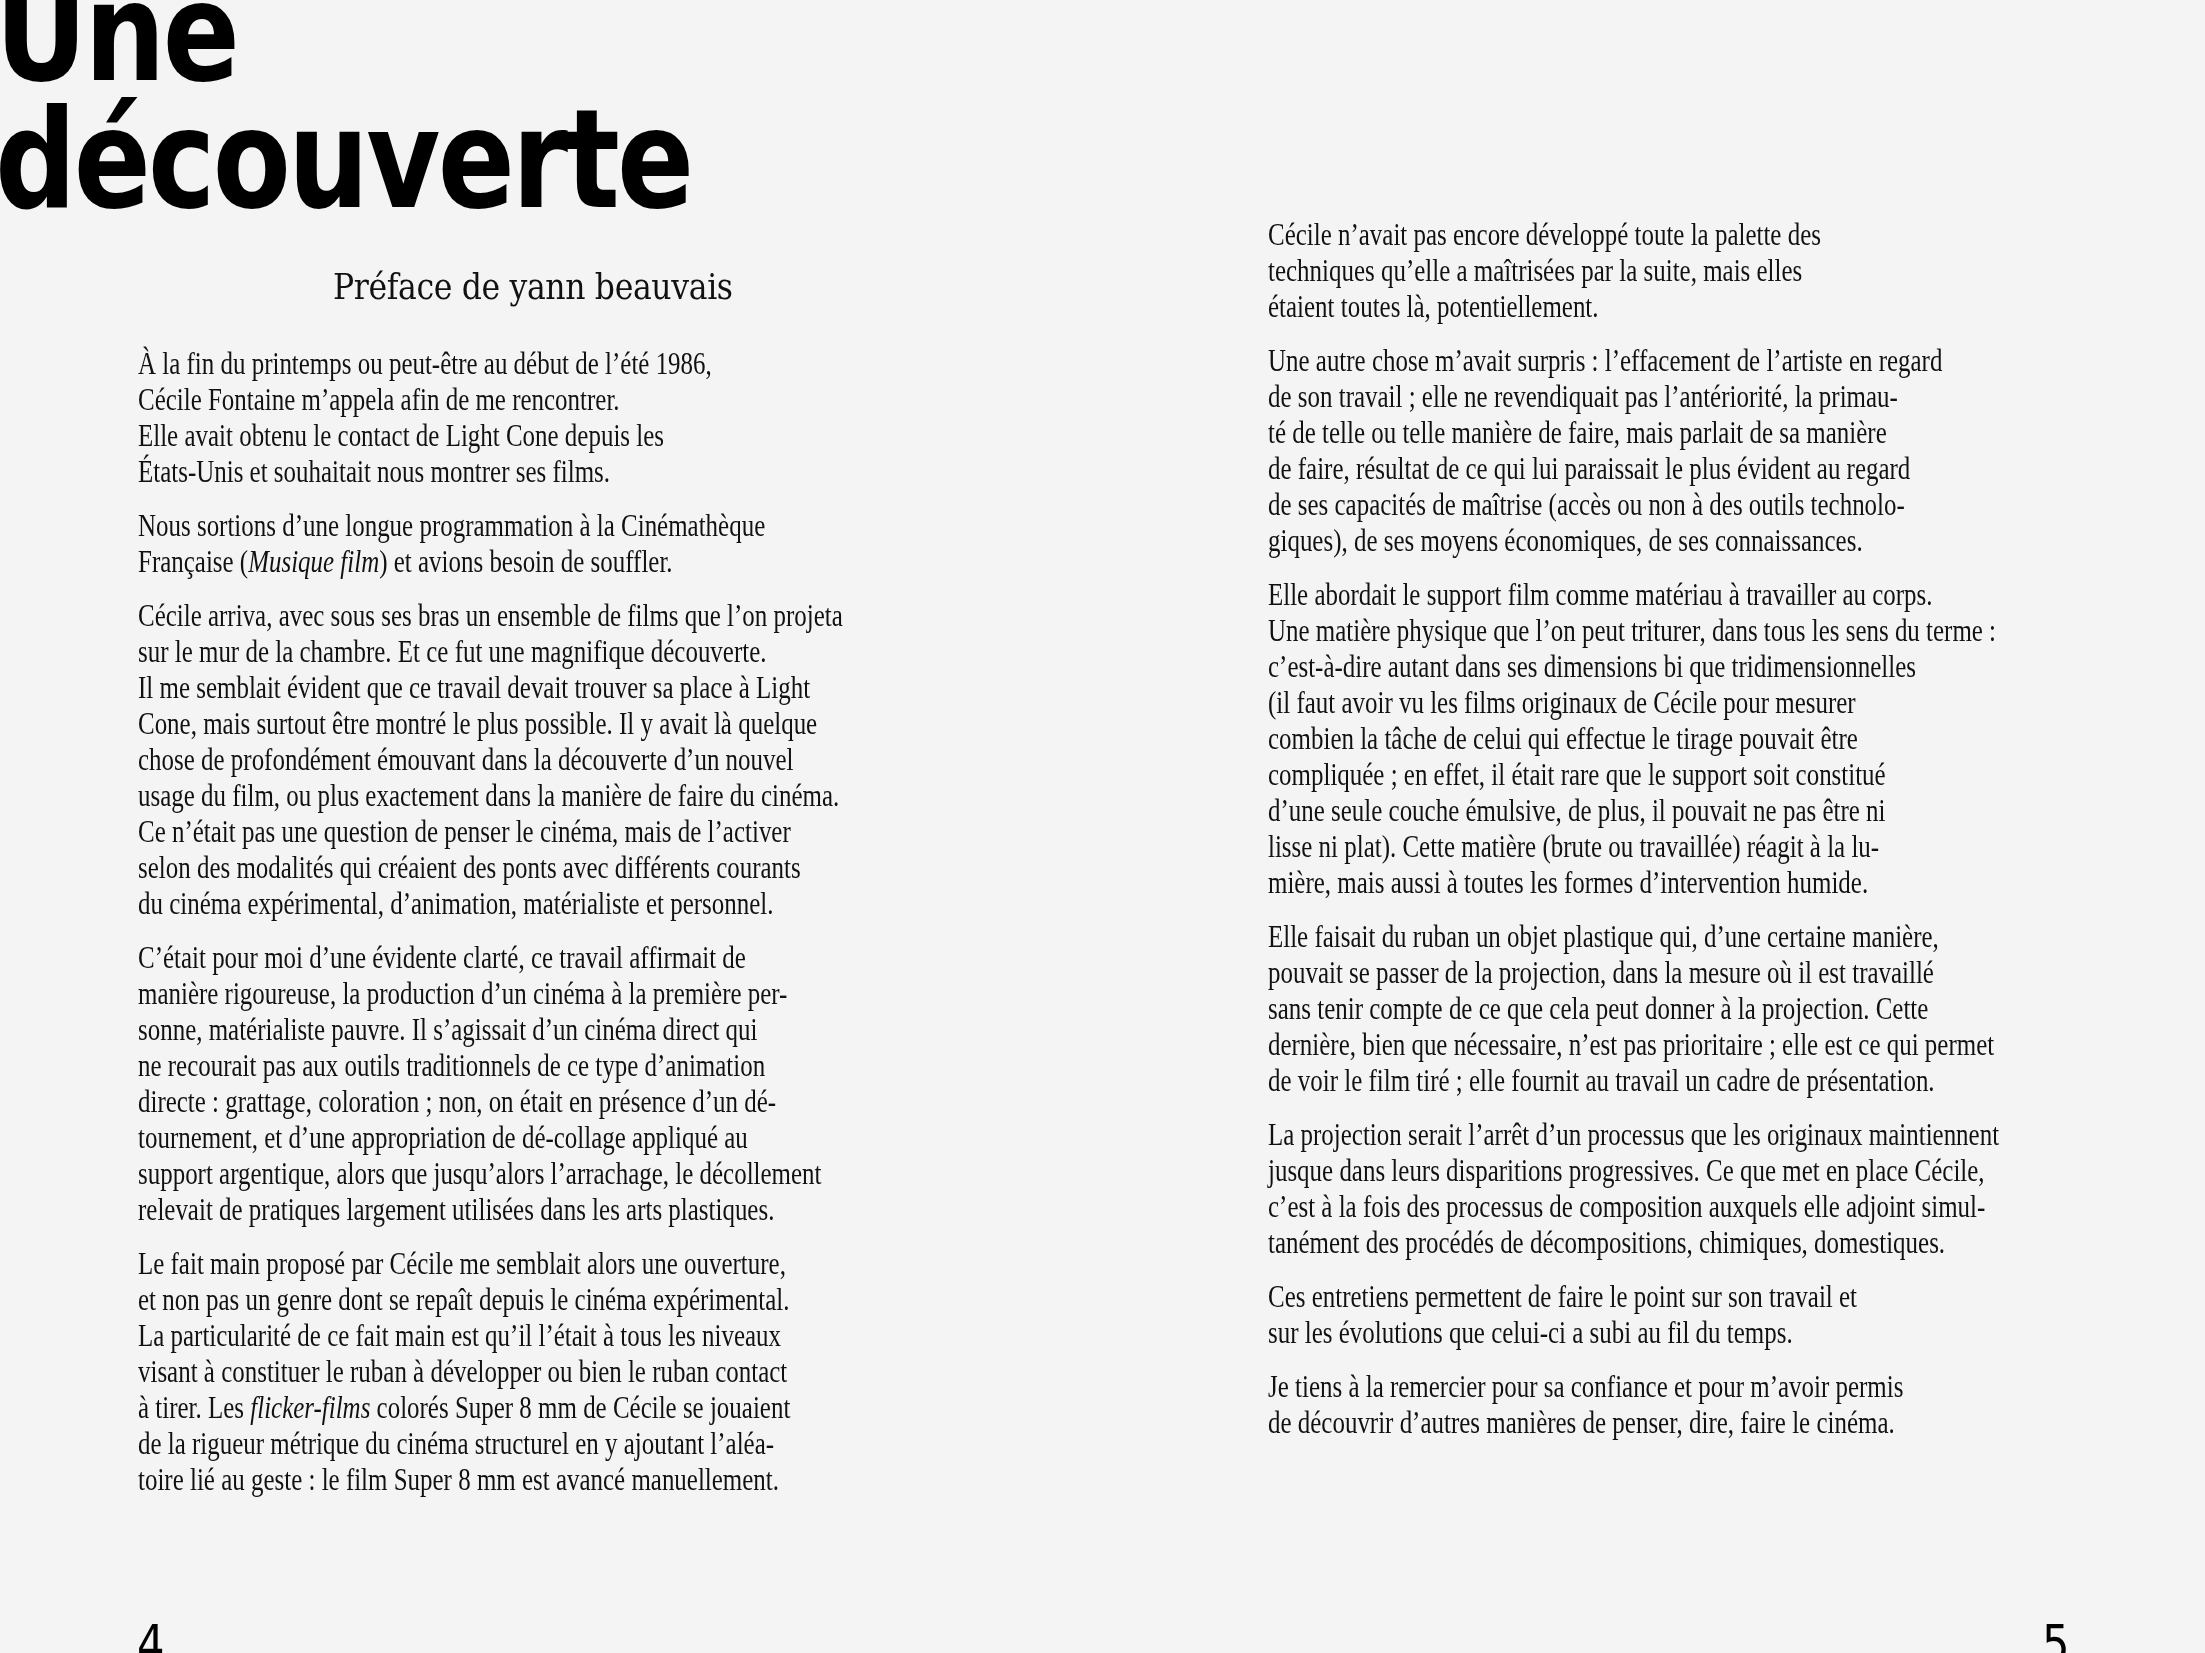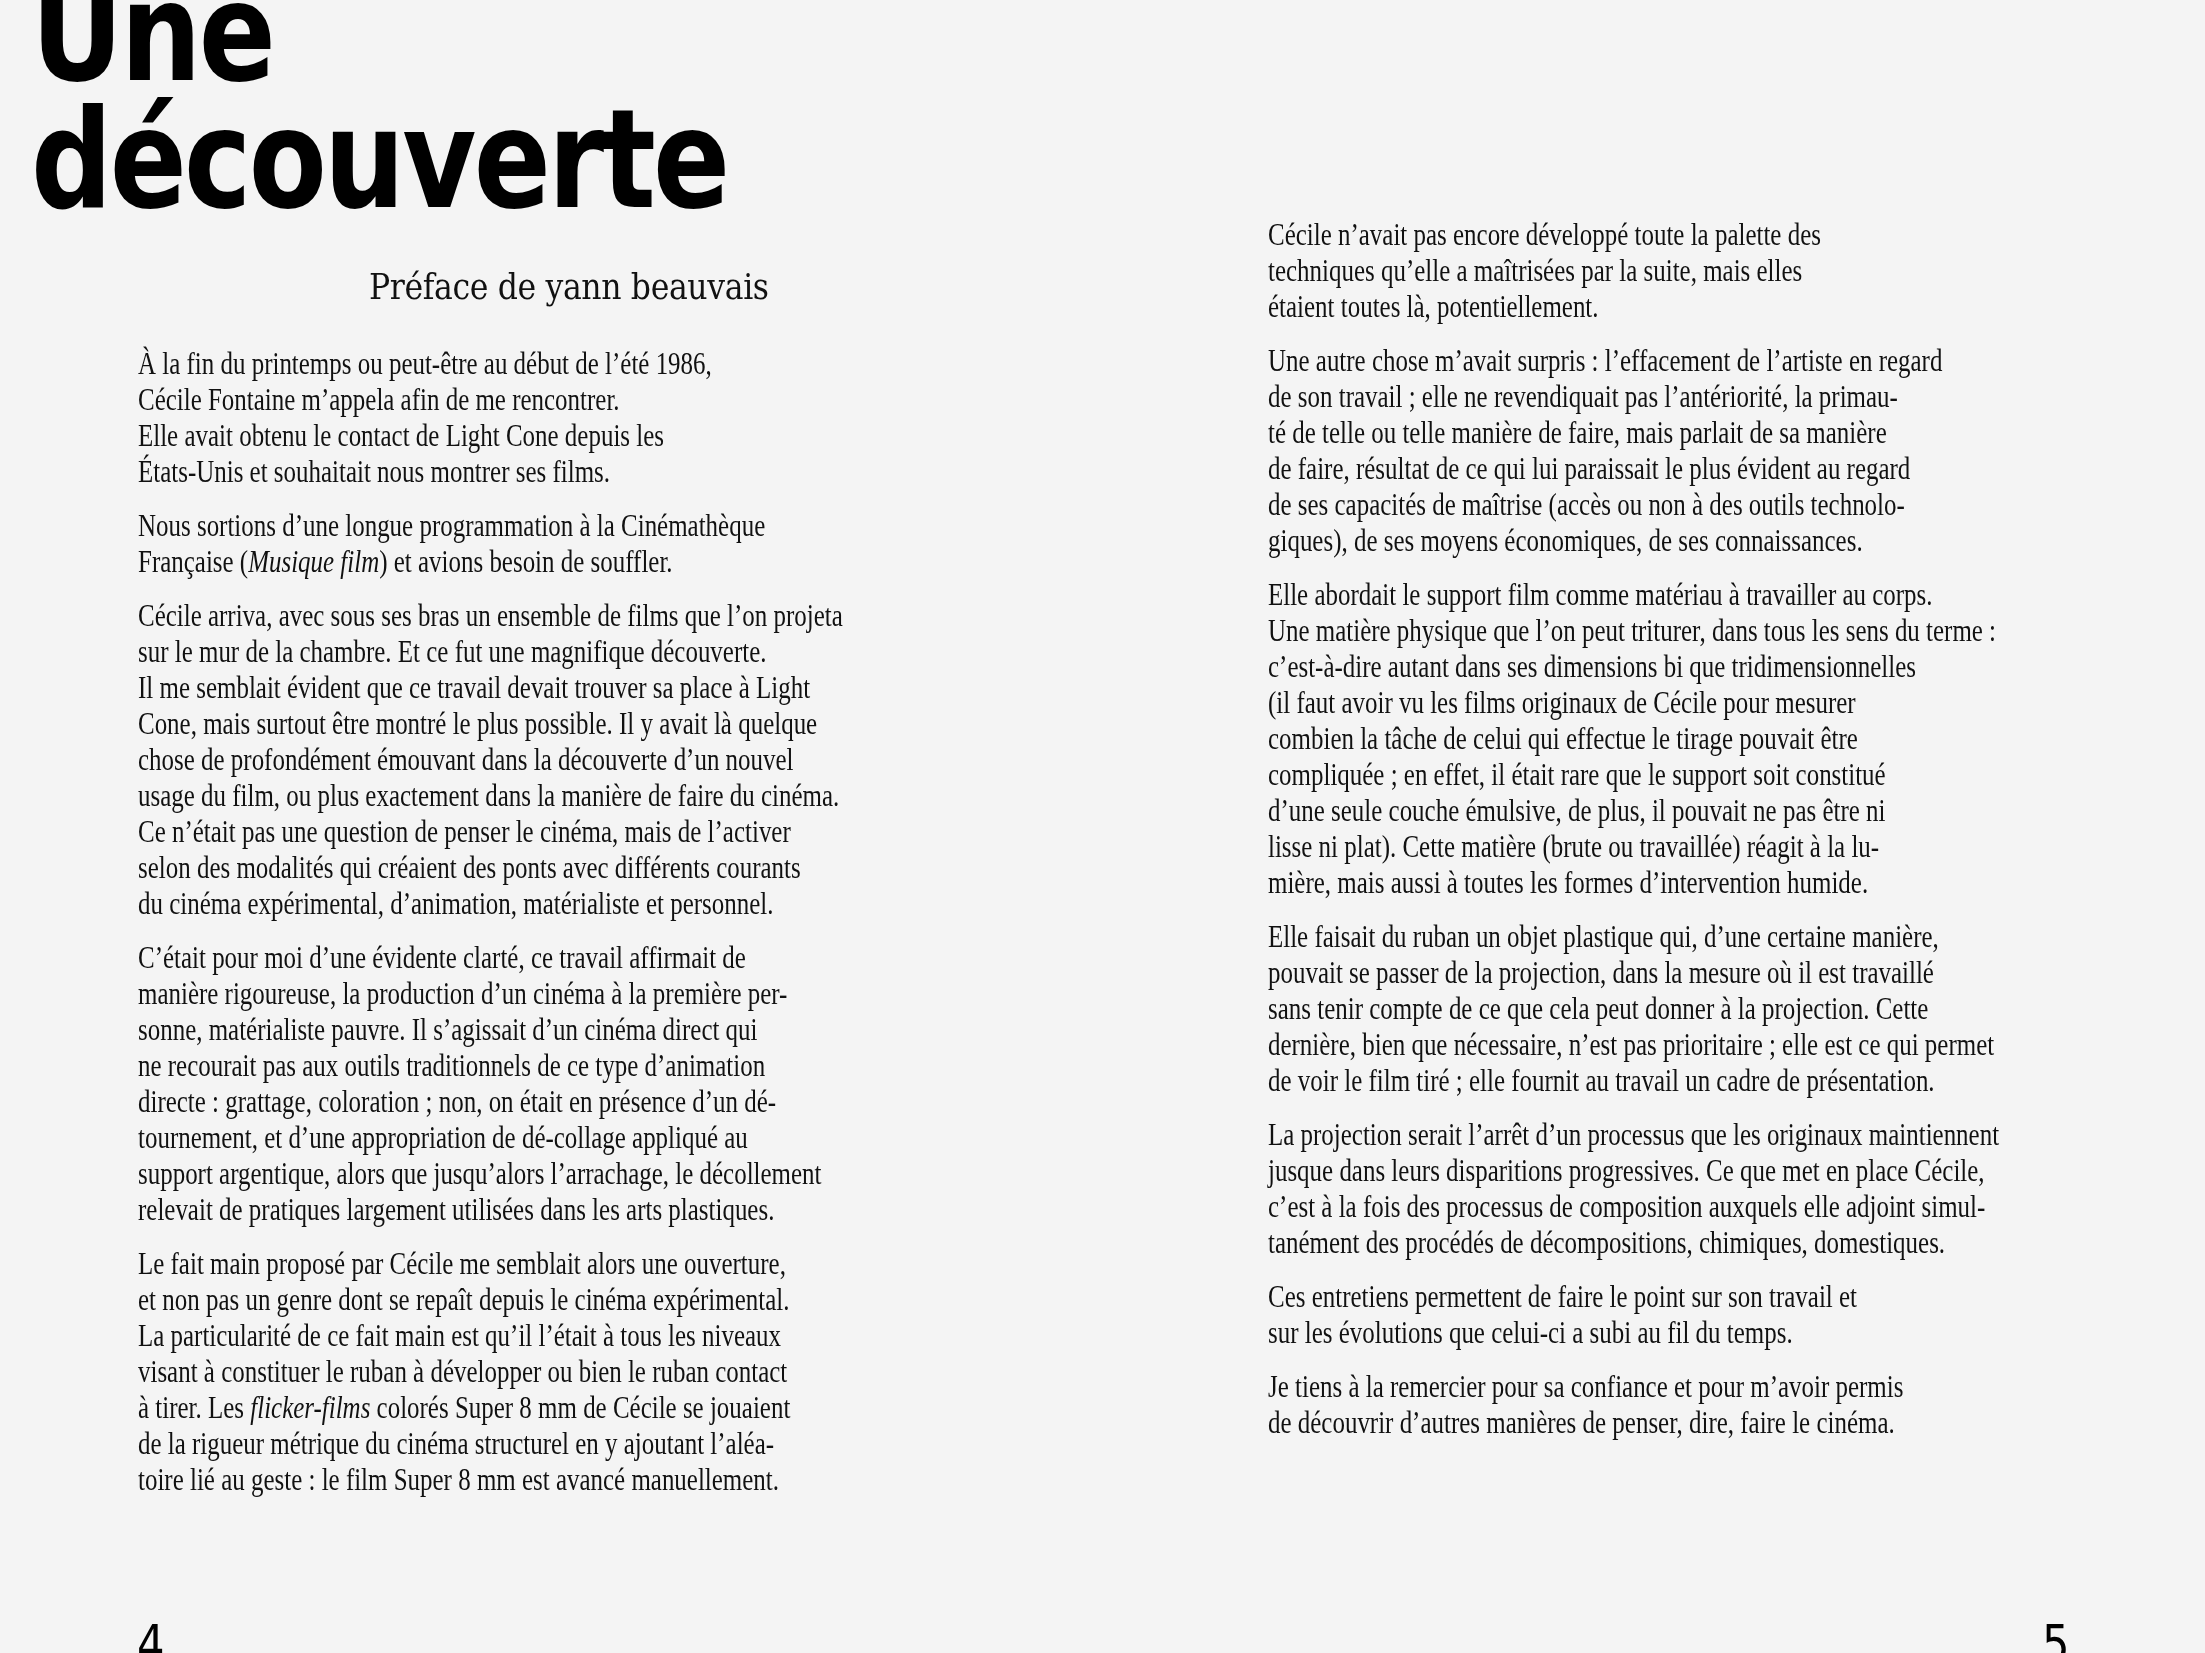--- a/index.html
+++ b/index.html
@@ -17,21 +17,21 @@
   .spread {
     position: absolute;
     left: 0; top: 0;
     width: 2205px; height: 1654px;
   }
   .page {
     position: absolute;
     top: 0;
     height: 1654px;
   }
-  .page-left { left: 0; width: 1102px; margin-left: 36px; }
+  .page-left { left: 0; width: 1102px; }
 
   
   .title {
     position: absolute;
     left: -5px;
     top: -31px;
     margin: 0;
     font-family: "DejaVu Sans", sans-serif;
     font-weight: bold;
     font-size: 137px;

